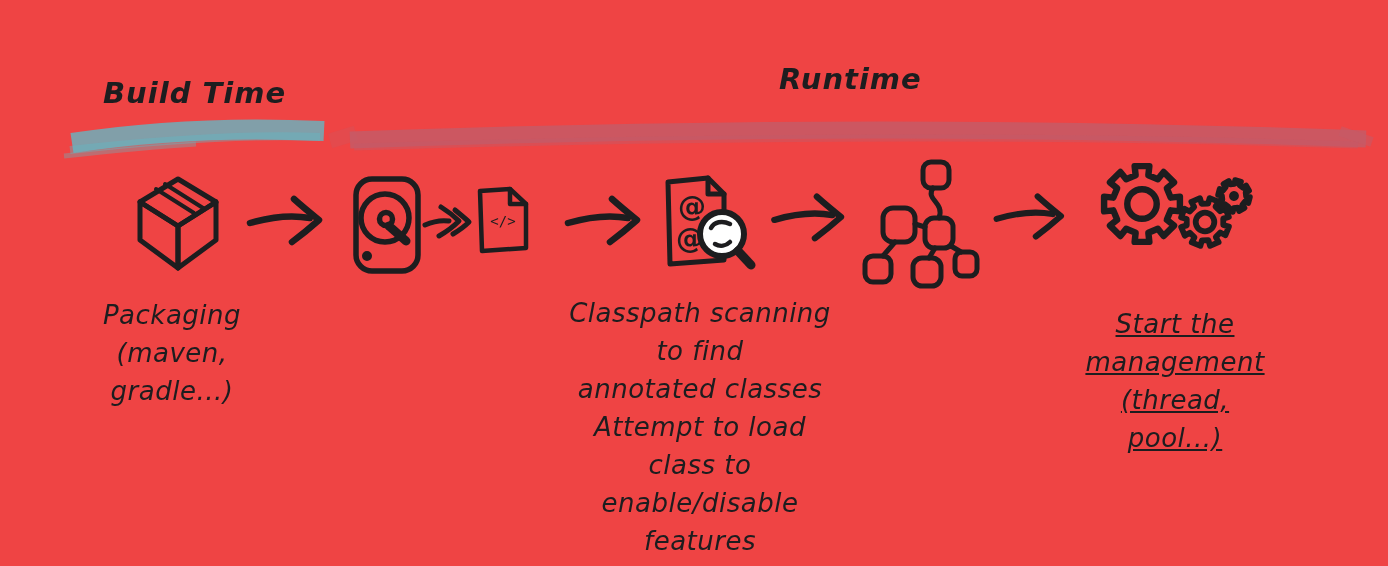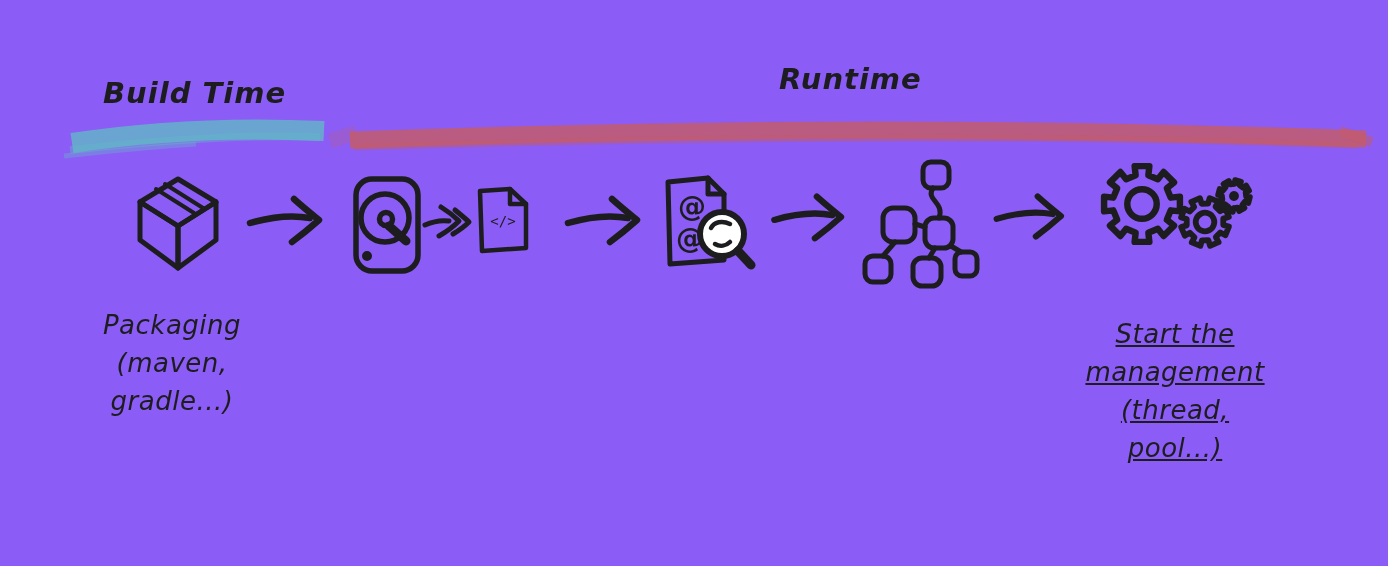--- a/index.html
+++ b/index.html
@@ -1,30 +1,30 @@
 <!DOCTYPE html>
 <html><head>
 <meta charset="utf-8">
 <style>
   html,body { margin:0; padding:0; background:#ffffff; }
   .canvas {
-    position:relative; width:1388px; height:566px; background:#8b5cf6;
+    position:relative; width:1388px; height:566px; background:#ef4444;
     overflow:hidden; font-family:"DejaVu Sans", sans-serif; color:#1d1d1f;
   }
   .phase-label {
     position:absolute; font-style:italic; font-weight:600;
     font-size:29px; letter-spacing:1px; color:#1d1d1f; white-space:nowrap;
   }
   .hl-layer { position:absolute; left:0; top:0; pointer-events:none; }
   .icon { position:absolute; }
   .icon svg { overflow:visible; display:block; }
   .caption {
     position:absolute; font-style:italic; font-weight:500; font-size:26px;
     line-height:38px; text-align:center; white-space:pre-line;
-    letter-spacing:.5px; color:#1d1d1f;margin-top:10px;
+    letter-spacing:.5px; color:#1d1d1f;
   }
   .watermark {
     position:absolute; top:512px; right:16px;
     font-size:30px; font-weight:700; letter-spacing:1.5px;
     font-family:sans-serif;
     color:rgba(255,255,255,.95);
     text-shadow:2px 2px 2px rgba(90,90,90,.75), -1px -1px 1px rgba(160,160,160,.35);
     white-space:nowrap;
   }
   .ink { stroke:#1d1d1f; fill:none; stroke-linecap:round; stroke-linejoin:round; }
@@ -184,19 +184,26 @@
           <use href="#gear8" stroke-width="15"></use>
           <circle r="13" fill="#1d1d1f" stroke="none"></circle>
         </g>
       </g>
     </svg>
   </div>
 
   <div class="caption" style="left:52px;  width:240px; top:296px;">Packaging
 (maven,
 gradle...)</div>
+  <div class="caption" style="left:558px; width:284px; top:294px;">Classpath scanning
+to find
+annotated classes
+Attempt to load
+class to
+enable/disable
+features</div>
   <div class="caption" style="left:1055px; width:240px; top:305px;text-decoration:underline;">Start the
 management
 (thread,
 pool...)</div>
 
 
 </div>
 
 </body></html>

